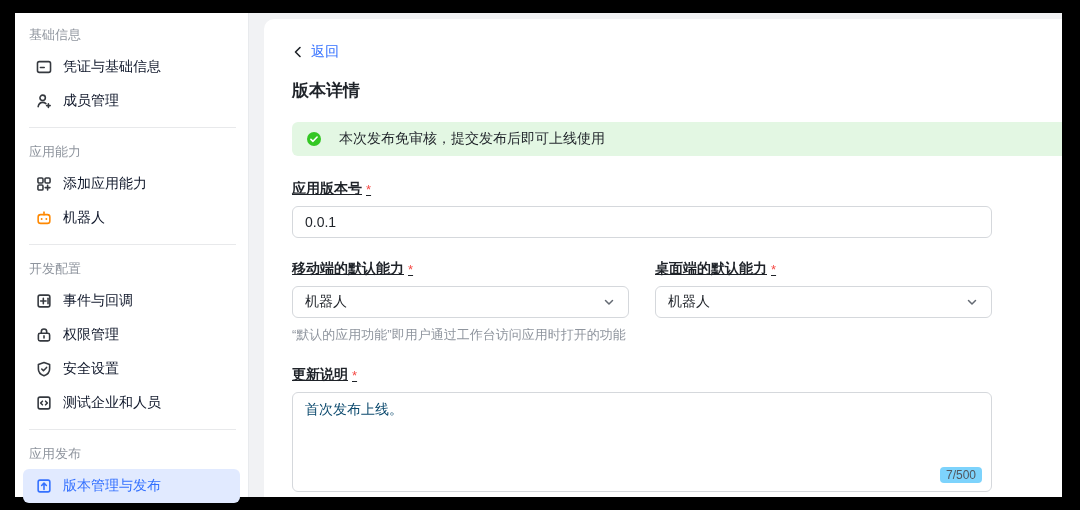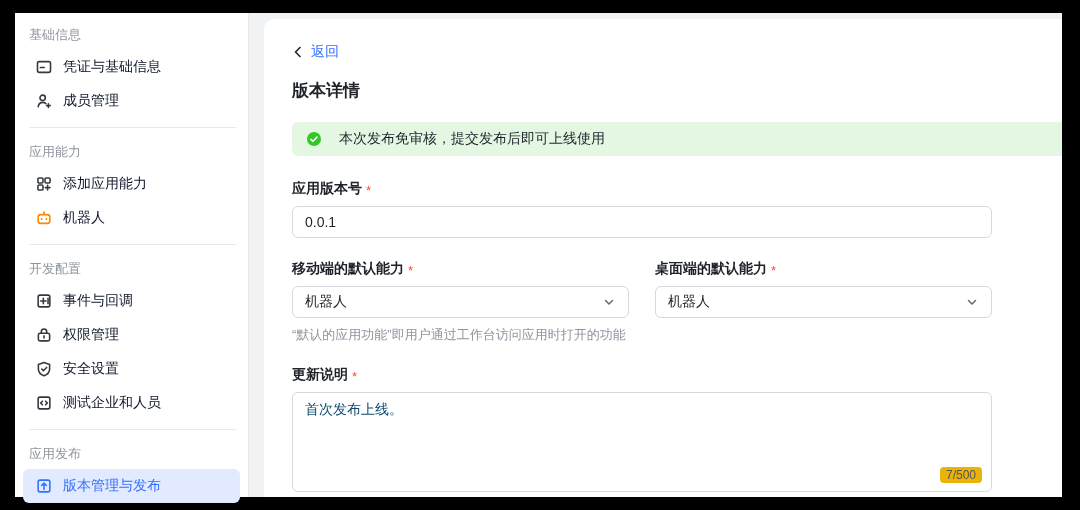--- a/index.html
+++ b/index.html
@@ -51,21 +51,21 @@
   .page-title { font-size:17px; font-weight:700; margin-top:17px; }
   .banner {
     margin-top:20px; width:770px; height:34px;
     background:#e3f7e3; border-radius:6px 0 0 6px;
     display:flex; align-items:center; gap:17px; padding:0 14px;
     font-size:14px; color:#1f2329;
   }
   .banner .bicon { width:16px; height:16px; display:flex; }
   .field-label {
     font-size:14px; font-weight:700; margin-top:24px;
-    display:flex; align-items:flex-end; gap:4px;
+    display:flex; align-items:center; gap:4px;text-decoration:underline;
   }
   .req { color:#f54a45; font-weight:400; font-size:13px; }
   .text-input {
     margin-top:8px; width:700px; height:32px;
     border:1px solid #d5d8dc; border-radius:6px;
     padding:4px 12px; font-size:14px; color:#1f2329;
     font-family:inherit; outline:none; display:block; background:#fff;
   }
   .two-col { margin-top:22px; display:grid; grid-template-columns:337px 337px; column-gap:26px; width:700px; }
   .col .field-label { margin-top:0; }
@@ -78,21 +78,21 @@
   .hint { margin-top:8px; font-size:13px; color:#8f959e; }
   .textarea-wrap { position:relative; margin-top:8px; width:700px; height:100px; }
   .textarea-wrap textarea {
     width:100%; height:100%; resize:none;
     border:1px solid #d5d8dc; border-radius:6px;
     padding:8px 12px; font-size:14px; font-family:inherit; color:#0c4a6e;
     outline:none; background:#fff;
   }
   .char-counter {
     position:absolute; right:10px; bottom:9px;
-    background:#eab308; border-radius:4px; padding:1px 6px;
+    background:#7dd3fc; border-radius:4px; padding:1px 6px;
     font-size:12px; color:#51565d;
   }
 </style>
 </head>
 <body>
 
 <div class="screen">
 
   <nav class="sidebar">
 

